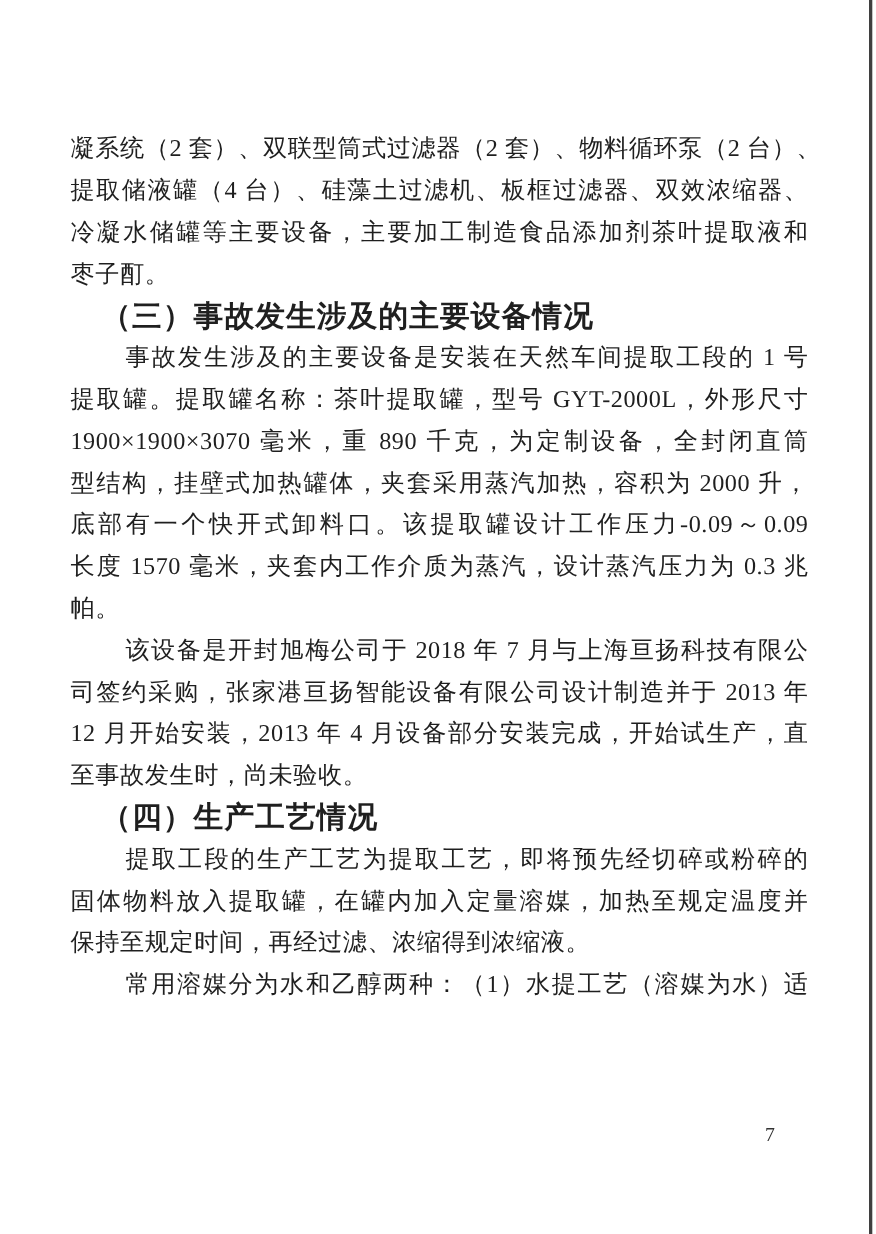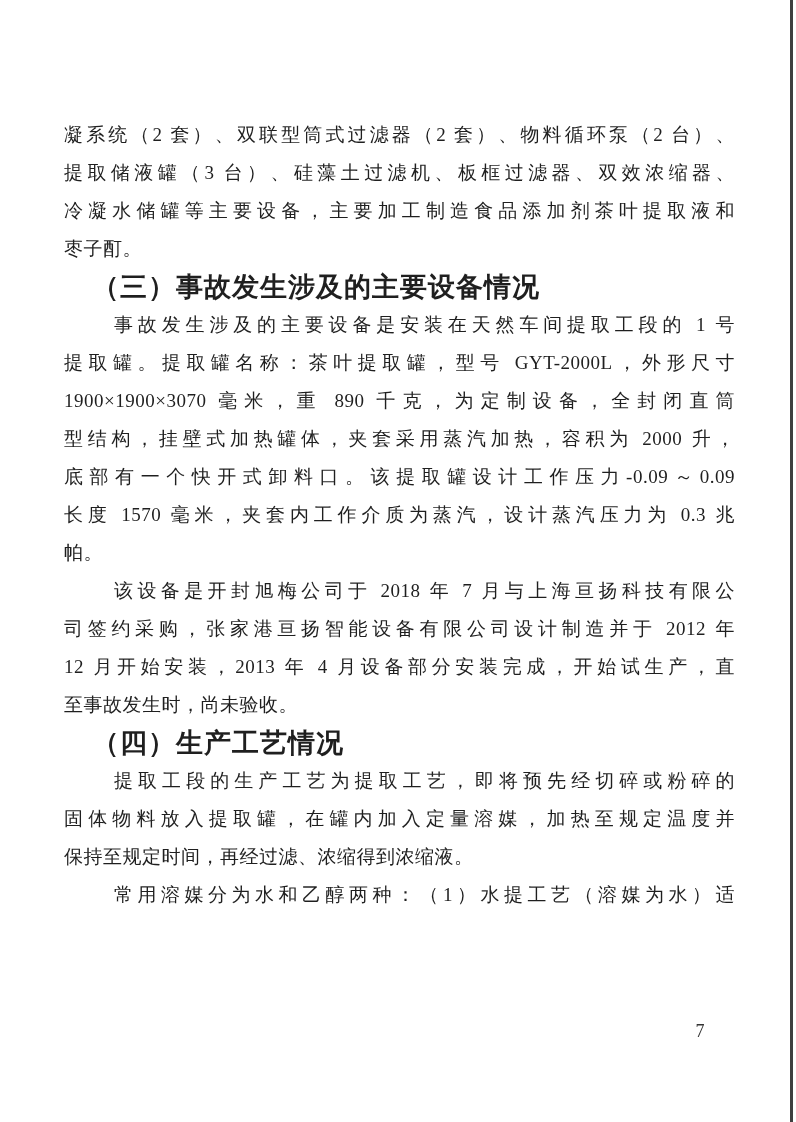--- a/index.html
+++ b/index.html
@@ -25,21 +25,21 @@
     position:absolute;top:0;right:3px;
     width:3px;height:1122px;
     background:var(--edge-line);
   }
   .doc{
     position:absolute;
     top:116px;left:64px;
     width:671px;
   }
   .line{
-    font-size:19px;
+    font-size:22px;
     line-height:38px;
     height:38px;
     text-align:justify;
     text-align-last:justify;
     letter-spacing:0.5px;
     white-space:nowrap;
     overflow:visible;
   }
   .line.no-just{
     text-align:right;
@@ -68,37 +68,37 @@
     font-family:"Liberation Serif","DejaVu Serif",serif;
   }
 </style>
 </head>
 <body>
 
 <div class="page">
   <main class="doc" id="doc-body">
       <div>
         <div class="line">凝系统（2 套）、双联型筒式过滤器（2 套）、物料循环泵（2 台）、</div>
-        <div class="line">提取储液罐（3 台）、硅藻土过滤机、板框过滤器、双效浓缩器、</div>
+        <div class="line">提取储液罐（4 台）、硅藻土过滤机、板框过滤器、双效浓缩器、</div>
         <div class="line">冷凝水储罐等主要设备，主要加工制造食品添加剂茶叶提取液和</div>
         <div class="line no-just">枣子酊。</div>
       </div>
       <div class="line heading">（三）事故发生涉及的主要设备情况</div>
       <div>
         <div class="line first-indent">事故发生涉及的主要设备是安装在天然车间提取工段的 1 号</div>
         <div class="line">提取罐。提取罐名称：茶叶提取罐，型号 GYT-2000L，外形尺寸</div>
         <div class="line">1900×1900×3070 毫米，重 890 千克，为定制设备，全封闭直筒</div>
         <div class="line">型结构，挂壁式加热罐体，夹套采用蒸汽加热，容积为 2000 升，</div>
         <div class="line">底部有一个快开式卸料口。该提取罐设计工作压力-0.09～0.09</div>
         <div class="line">长度 1570 毫米，夹套内工作介质为蒸汽，设计蒸汽压力为 0.3 兆</div>
         <div class="line no-just">帕。</div>
       </div>
       <div>
         <div class="line first-indent">该设备是开封旭梅公司于 2018 年 7 月与上海亘扬科技有限公</div>
-        <div class="line">司签约采购，张家港亘扬智能设备有限公司设计制造并于 2012 年</div>
+        <div class="line">司签约采购，张家港亘扬智能设备有限公司设计制造并于 2013 年</div>
         <div class="line">12 月开始安装，2013 年 4 月设备部分安装完成，开始试生产，直</div>
         <div class="line no-just">至事故发生时，尚未验收。</div>
       </div>
       <div class="line heading">（四）生产工艺情况</div>
       <div>
         <div class="line first-indent">提取工段的生产工艺为提取工艺，即将预先经切碎或粉碎的</div>
         <div class="line">固体物料放入提取罐，在罐内加入定量溶媒，加热至规定温度并</div>
         <div class="line no-just">保持至规定时间，再经过滤、浓缩得到浓缩液。</div>
       </div>
       <div>

